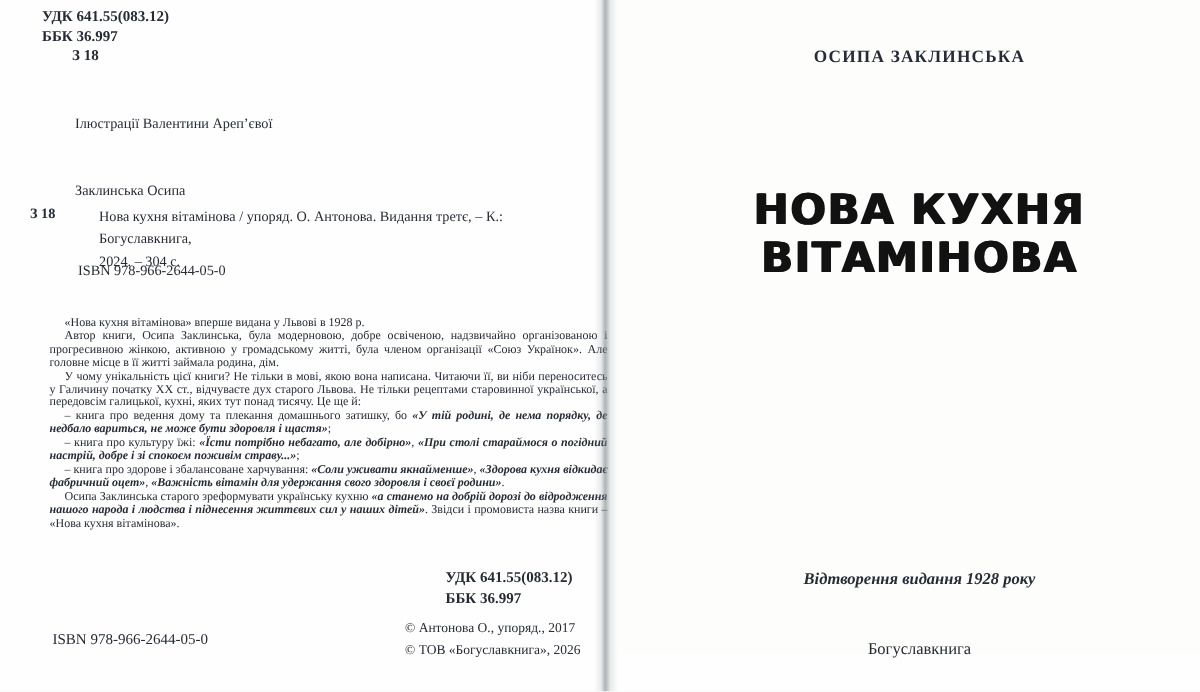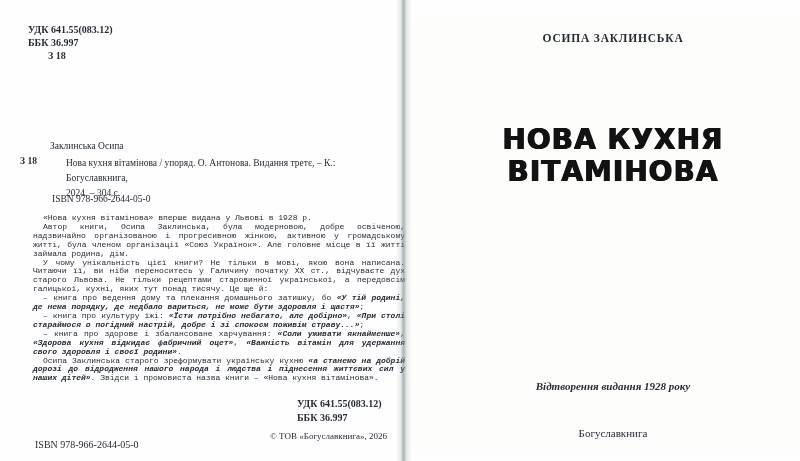--- a/index.html
+++ b/index.html
@@ -7,21 +7,21 @@
     width:800px;height:461px;
     background:#f4f4f2;
     font-family:"Liberation Serif", serif;
     overflow:hidden;
   }
   .book{
     position:relative;width:800px;height:461px;
     background:#fefefe;
     color:#262b36;
   }
-  .page{position:absolute;top:0;height:436px;margin-top:18px;}
+  .page{position:absolute;top:0;height:436px;}
   .page.left{left:0;width:398px;background:#fefefe;}
   .page.right{left:412px;width:388px;background:#fdfdfb;}
   .gutter{
     position:absolute;top:0;left:396px;width:16px;height:461px;
     background:linear-gradient(90deg,
       rgba(130,138,140,0) 0%,
       rgba(130,138,140,0.18) 30%,
       rgba(110,120,124,0.55) 46%,
       rgba(150,158,160,0.65) 52%,
       rgba(130,138,140,0.18) 68%,
@@ -31,24 +31,23 @@
 
   
   .udk-block{left:28px;top:5px;font-size:10px;font-weight:bold;line-height:13px;}
   .udk-block .z18{padding-left:20px;}
   .credits{left:50px;top:75px;font-size:9.5px;line-height:16.5px;}
   .card-author{left:50px;top:123px;font-size:9.5px;font-weight:normal;}
   .card-code{left:20px;top:138px;font-size:9.5px;font-weight:bold;}
   .card-text{left:66px;top:138px;width:330px;font-size:9.5px;line-height:15px;}
   .isbn-card{left:52px;top:176px;font-size:9.5px;}
   .annotation{
-    left:33px;top:196px;width:372px;
+    left:33px;top:211px;width:372px;
     font-size:8px;line-height:8.9px;
     text-align:justify;
-    font-family:Liberation Mono, monospace;
   }
   .annotation p{margin:0;text-indent:10px;}
   .annotation i{font-style:italic;font-weight:bold;}
   .udk-bottom{left:297px;top:379px;font-size:10px;font-weight:bold;line-height:14px;}
   .copyrights{left:270px;top:411px;font-size:9px;line-height:14.5px;}
   .isbn-bottom{left:35px;top:421px;font-size:10px;}
 
   
   .rp-author{
     left:420px;top:32px;width:386px;text-align:center;
@@ -77,20 +76,21 @@
 
   <div class="page left">
 
     <div class="abs udk-block">
       <div>УДК 641.55(083.12)</div>
       <div>ББК 36.997</div>
       <div class="z18">З 18</div>
     </div>
 
     <div class="abs credits">
+      <div>Ілюстрації Валентини Ареп’євої</div>
     </div>
 
     <div class="abs card-author">Заклинська Осипа</div>
     <div class="abs card-code">З 18</div>
     <div class="abs card-text">
       <div>Нова кухня вітамінова / упоряд. О. Антонова. Видання третє, – К.: Богуславкнига,</div>
       <div>2024. – 304 с.</div>
     </div>
 
     <div class="abs isbn-card">ISBN 978-966-2644-05-0</div>
@@ -104,20 +104,21 @@
       <p><span>– книга про здорове і збалансоване харчування: </span><i>«Соли уживати якнайменше»</i><span>, </span><i>«Здорова кухня відкидає фабричний оцет»</i><span>, </span><i>«Важність вітамін для удержання свого здоровля і своєї родини»</i><span>.</span></p>
       <p><span>Осипа Заклинська старого зреформувати українську кухню </span><i>«а станемо на добрій дорозі до відродження нашого народа і людства і піднесення життєвих сил у наших дітей»</i><span>. Звідси і промовиста назва книги – «Нова кухня вітамінова».</span></p>
     </div>
 
     <div class="abs udk-bottom">
       <div>УДК 641.55(083.12)</div>
       <div>ББК 36.997</div>
     </div>
 
     <div class="abs copyrights">
+      <div>© Антонова О., упоряд., 2017</div>
       <div>© ТОВ «Богуславкнига», 2026</div>
     </div>
 
     <div class="abs isbn-bottom">ISBN 978-966-2644-05-0</div>
   </div>
 
   <div class="gutter"></div>
 
   <div class="page right"></div>
 

